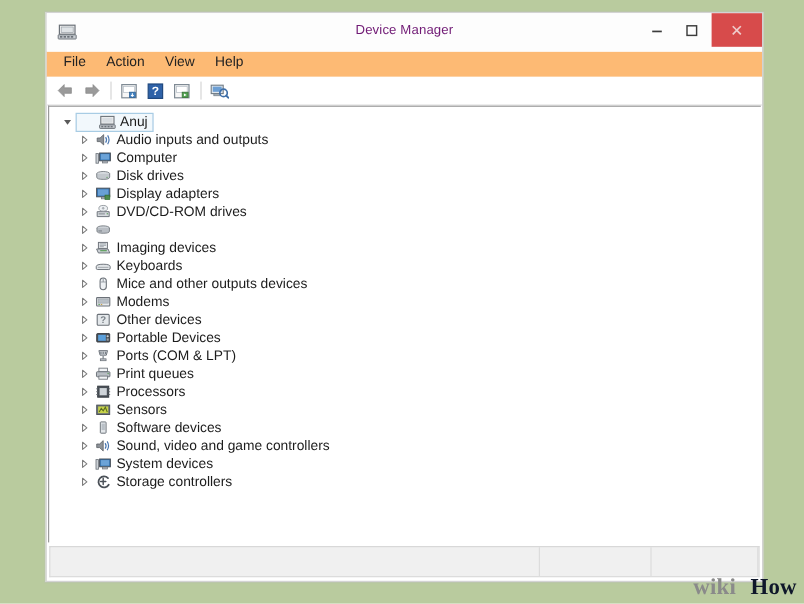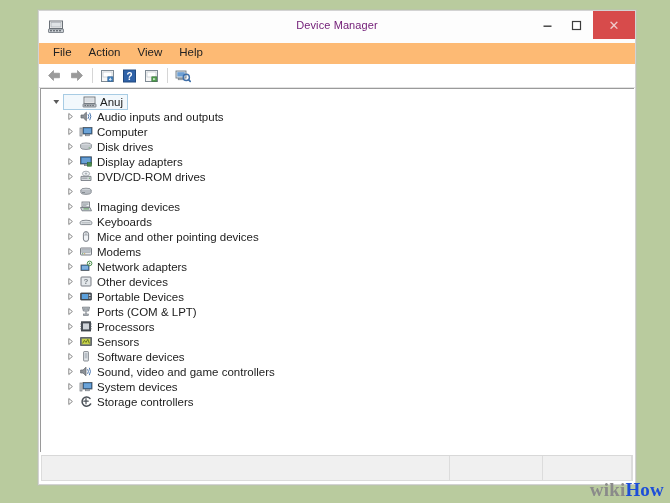--- a/index.html
+++ b/index.html
@@ -178,21 +178,21 @@
   
   .watermark {
     position: absolute;
     right: 6px; bottom: 2px;
     font-family: "Liberation Serif", serif;
     font-size: 19px;
     font-weight: bold;
     letter-spacing: .2px;
   }
   .wm-wiki { color: #8a8a8a; }
-  .wm-how { color: #1d4ed8; }
+  .wm-how { color: #0f172a; margin-left: 12px; }
 </style>
 </head>
 <body>
 
 <div class="window">
 
   <div class="titlebar">
     <span class="app-icon">
       <svg width="18" height="18" viewBox="0 0 18 18">
         <rect x="2.5" y="3" width="13" height="7.5" fill="#f4f4f4" stroke="#6b7178" stroke-width="1"></rect>
@@ -447,57 +447,41 @@
               <path d="M2.8 1.5 L6.4 4.5 L2.8 7.5 Z" fill="none" stroke="#7d7d7d" stroke-width=".9" stroke-linejoin="round"></path>
             </svg>
         </span>
         <span class="row-icon">
           <svg width="14" height="13" viewBox="0 0 14 13">
             <path d="M4.4 4.2 Q4.4 1.6 7 1.6 Q9.6 1.6 9.6 4.2 L9.6 9 Q9.6 11.4 7 11.4 Q4.4 11.4 4.4 9 Z" fill="#eef1f4" stroke="#6b7178" stroke-width=".9"></path>
             <path d="M7 1.7 L7 5" stroke="#8d949b" stroke-width=".8"></path>
             <path d="M4.5 5 L9.5 5" stroke="#8d949b" stroke-width=".7"></path>
           </svg>
         </span>
-        <span class="row-label">Mice and other pointing devices</span>
+        <span class="row-label">Mice and other outputs devices</span>
       </div>
 
       <div class="tree-row child">
         <span class="twisty">
           <svg width="9" height="9" viewBox="0 0 9 9">
               <path d="M2.8 1.5 L6.4 4.5 L2.8 7.5 Z" fill="none" stroke="#7d7d7d" stroke-width=".9" stroke-linejoin="round"></path>
             </svg>
         </span>
         <span class="row-icon">
           <svg width="14" height="13" viewBox="0 0 14 13">
             <rect x="1.5" y="3" width="11" height="7" rx=".6" fill="#e7eaed" stroke="#6b7178" stroke-width=".9"></rect>
             <rect x="2.8" y="4.2" width="8.4" height="3.4" fill="#b9c0c7" stroke="#9aa0a6" stroke-width=".5"></rect>
             <rect x="3" y="8.3" width="1.2" height=".9" fill="#5d9f5d"></rect>
             <rect x="5" y="8.3" width="1.2" height=".9" fill="#c9a24a"></rect>
           </svg>
         </span>
         <span class="row-label">Modems</span>
       </div>
 
 
-      <div class="tree-row child">
-        <span class="twisty">
-          <svg width="9" height="9" viewBox="0 0 9 9">
-              <path d="M2.8 1.5 L6.4 4.5 L2.8 7.5 Z" fill="none" stroke="#7d7d7d" stroke-width=".9" stroke-linejoin="round"></path>
-            </svg>
-        </span>
-        <span class="row-icon">
-          <svg width="14" height="13" viewBox="0 0 14 13">
-            <rect x="2" y="5" width="8" height="5.4" fill="#3f7fbf" stroke="#4a5057" stroke-width=".8"></rect>
-            <rect x="3" y="5.9" width="6" height="3.6" fill="#7fb0dd"></rect>
-            <circle cx="10.6" cy="3.4" r="2.3" fill="none" stroke="#4a8f4a" stroke-width="1"></circle>
-            <circle cx="10.6" cy="3.4" r=".8" fill="#4a8f4a"></circle>
-          </svg>
-        </span>
-        <span class="row-label">Network adapters</span>
-      </div>
 
       <div class="tree-row child">
         <span class="twisty">
           <svg width="9" height="9" viewBox="0 0 9 9">
               <path d="M2.8 1.5 L6.4 4.5 L2.8 7.5 Z" fill="none" stroke="#7d7d7d" stroke-width=".9" stroke-linejoin="round"></path>
             </svg>
         </span>
         <span class="row-icon">
           <svg width="14" height="13" viewBox="0 0 14 13">
             <rect x="2" y="2" width="10" height="9" rx=".8" fill="#e4e8eb" stroke="#6b7178" stroke-width=".9"></rect>
@@ -536,20 +520,36 @@
             <rect x="4.6" y="3.1" width="1" height="1.9" fill="#7a8188"></rect>
             <rect x="6.5" y="3.1" width="1" height="1.9" fill="#7a8188"></rect>
             <rect x="8.4" y="3.1" width="1" height="1.9" fill="#7a8188"></rect>
             <rect x="6.3" y="6" width="1.4" height="3" fill="#9aa0a6"></rect>
             <rect x="4.6" y="9" width="4.8" height="1.6" fill="#b9bec4" stroke="#6b7178" stroke-width=".6"></rect>
           </svg>
         </span>
         <span class="row-label">Ports (COM &amp; LPT)</span>
       </div>
 
+      <div class="tree-row child">
+        <span class="twisty">
+          <svg width="9" height="9" viewBox="0 0 9 9">
+              <path d="M2.8 1.5 L6.4 4.5 L2.8 7.5 Z" fill="none" stroke="#7d7d7d" stroke-width=".9" stroke-linejoin="round"></path>
+            </svg>
+        </span>
+        <span class="row-icon">
+          <svg width="14" height="13" viewBox="0 0 14 13">
+            <rect x="3.4" y="1.8" width="7.2" height="3" fill="#f2f4f6" stroke="#6b7178" stroke-width=".7"></rect>
+            <rect x="1.4" y="4.8" width="11.2" height="4.2" rx=".6" fill="#b9bec4" stroke="#6b7178" stroke-width=".8"></rect>
+            <rect x="3.4" y="8.4" width="7.2" height="2.6" fill="#f2f4f6" stroke="#6b7178" stroke-width=".7"></rect>
+            <circle cx="11.1" cy="6.3" r=".6" fill="#5d9f5d"></circle>
+          </svg>
+        </span>
+        <span class="row-label">Print queues</span>
+      </div>
 
       <div class="tree-row child">
         <span class="twisty">
           <svg width="9" height="9" viewBox="0 0 9 9">
               <path d="M2.8 1.5 L6.4 4.5 L2.8 7.5 Z" fill="none" stroke="#7d7d7d" stroke-width=".9" stroke-linejoin="round"></path>
             </svg>
         </span>
         <span class="row-icon">
           <svg width="14" height="13" viewBox="0 0 14 13">
             <rect x="2.4" y="1.8" width="9.2" height="9.2" fill="#4a5057" stroke="#343a40" stroke-width=".8"></rect>

